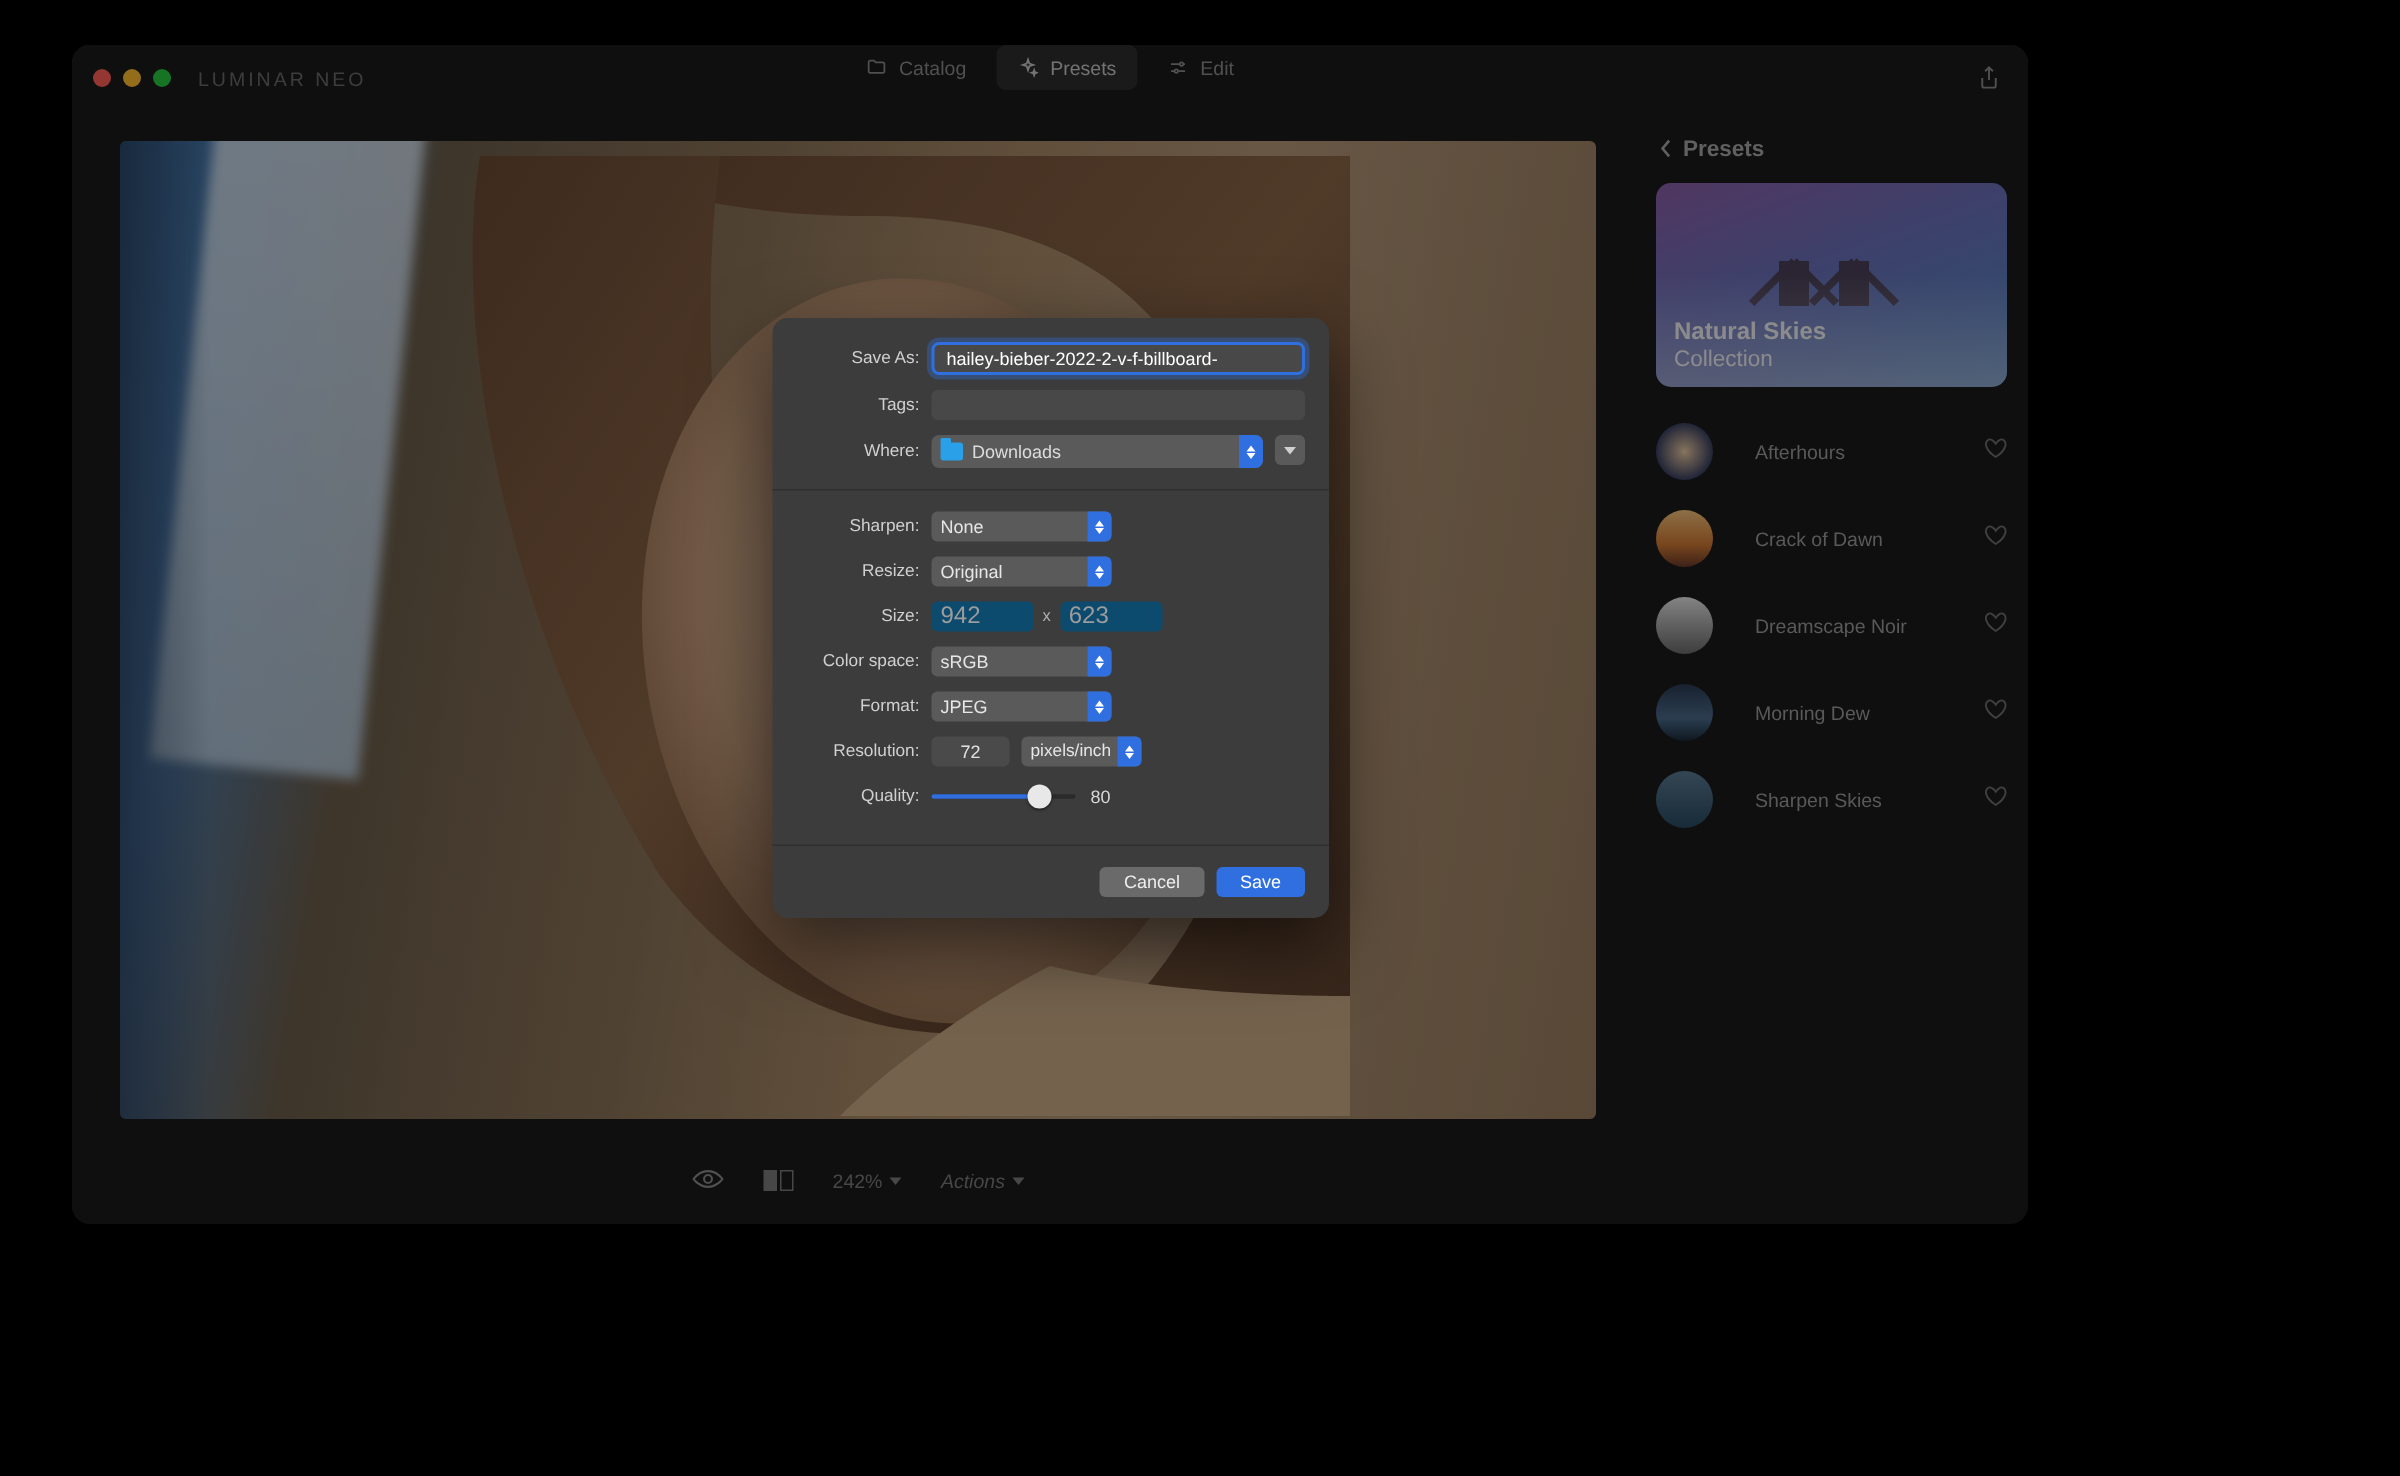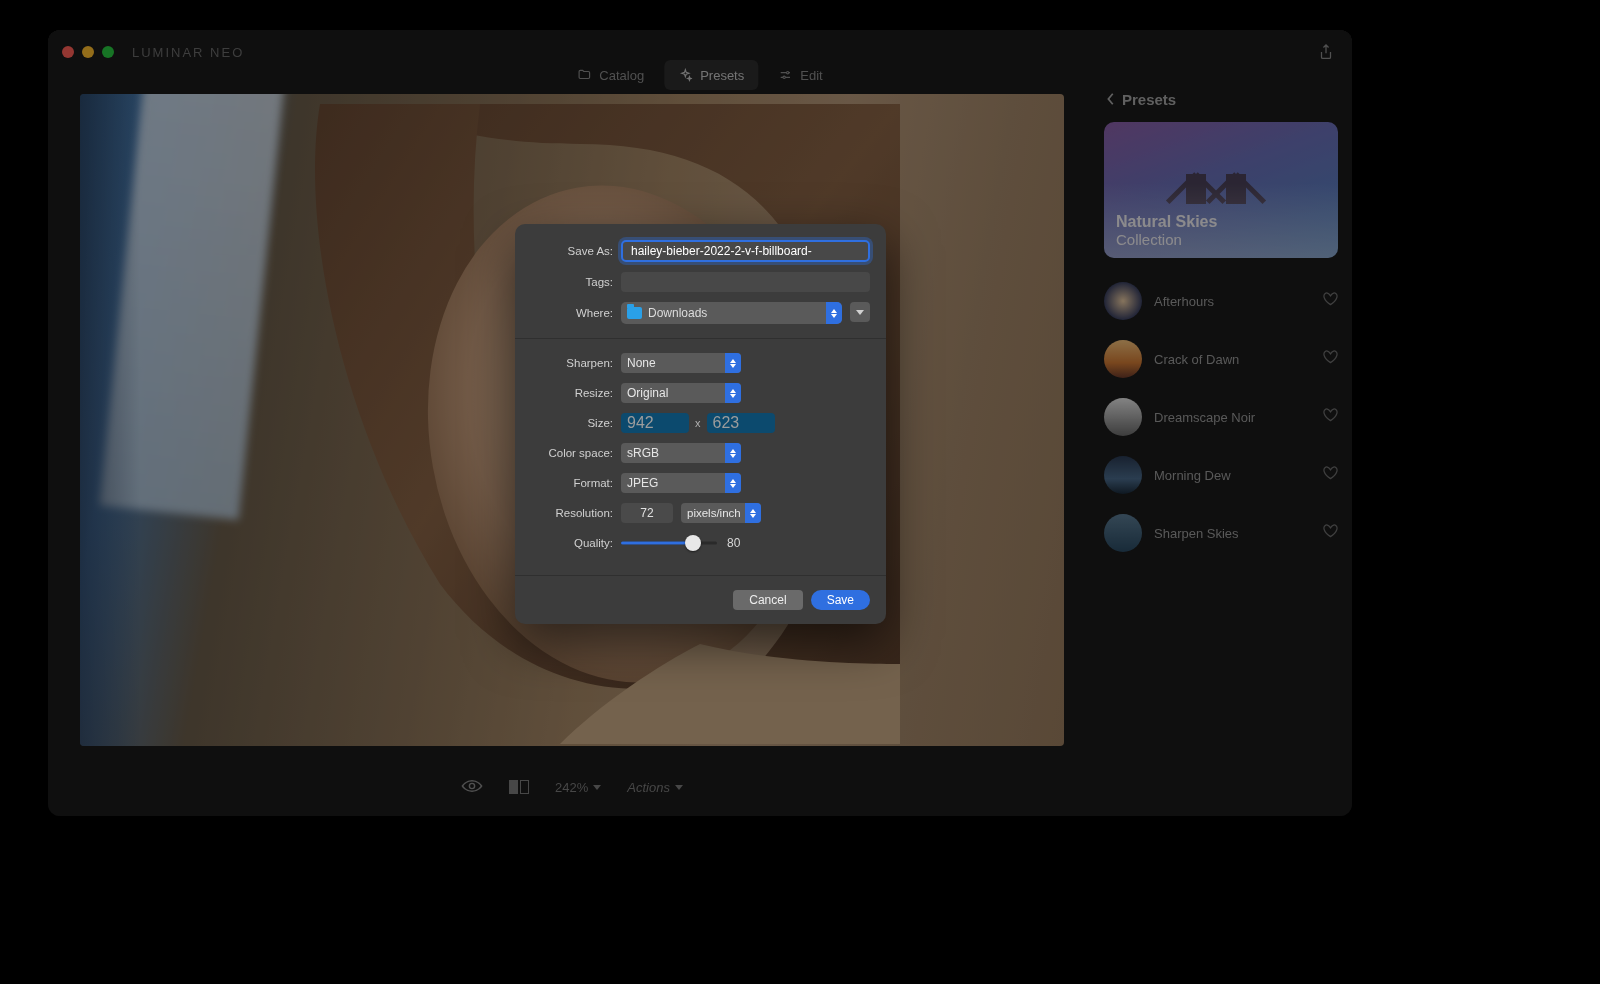--- a/index.html
+++ b/index.html
@@ -22,21 +22,21 @@
 }
 .traffic-lights { display: flex; gap: 8px; }
 .traffic-light { width: 12px; height: 12px; border-radius: 50%; }
 .tl-close { background: #ff5f57; }
 .tl-min { background: #febc2e; }
 .tl-max { background: #28c840; }
 .app-name { margin-left: 18px; font-size: 13px; letter-spacing: 2px; color: #6a6a6a; font-weight: 500; }
 .top-tabs {
   position: absolute;
   left: 50%; top: 0; transform: translateX(-50%);
-  height: 44px; display: flex; align-items: flex-end; gap: 6px; margin-top: 16px;
+  height: 44px; display: flex; align-items: flex-start; gap: 6px;
 }
 .top-tab {
   height: 30px; padding: 0 14px; display: flex; align-items: center; gap: 8px;
   color: #8a8a8a; font-size: 13px; border-radius: 6px; cursor: pointer;
 }
 .top-tab.active { background: #2d2d2d; color: #c7c7c7; }
 .top-tab svg { width: 14px; height: 14px; }
 .share-btn {
   position: absolute; right: 18px; top: 0; height: 44px; display: flex; align-items: center;
 }
@@ -111,40 +111,40 @@
 }
 .collection-card .mill::before { transform: translateX(-50%) rotate(45deg); }
 .collection-card .mill::after { transform: translateX(-50%) rotate(-45deg); }
 .collection-card .label {
   position: absolute; left: 12px; bottom: 10px; color: #f0eef2;
 }
 .collection-card .label .line1 { font-size: 16px; font-weight: 600; }
 .collection-card .label .line2 { font-size: 15px; font-weight: 300; }
 
 .preset-list { margin-top: 24px; display: flex; flex-direction: column; gap: 20px; }
-.preset-item { display: flex; align-items: center; gap: 12px; cursor: pointer; }
+.preset-item { display: flex; align-items: center; gap: 28px; cursor: pointer; }
 .preset-thumb { width: 38px; height: 38px; border-radius: 50%; flex: none; }
 .preset-name { font-size: 13px; color: #9a9a9a; flex: 1; }
 .heart svg { width: 15px; height: 14px; stroke: #6e6e6e; fill: none; }
 
 
 .th0 { background: radial-gradient(circle at 50% 50%, #e7c8a0, #3a4060 70%); }
 .th1 { background: linear-gradient(180deg, #f2c07a, #d07a34 60%, #6b3a2a); }
 .th2 { background: linear-gradient(180deg, #e2e2e2, #6a6a6a); }
 .th3 { background: linear-gradient(180deg, #2a3a52, #4a6a8a 60%, #1a2a3a); }
 .th4 { background: linear-gradient(180deg, #5a7a92, #2a4a62); }
 
 
 .dim-overlay {
   position: absolute; inset: 0; background: rgba(0,0,0,0.42);
 }
 
 
 .export-dialog {
-  position: absolute; left: 515px; top: 224px; width: 371px;
+  position: absolute; left: 515px; top: 212px; width: 371px;
   background: #3c3c3c; border-radius: 10px;
   box-shadow: 0 18px 50px rgba(0,0,0,0.6);
   font-size: 12px; color: #dcdcdc;
 }
 .dlg-top { padding: 16px 16px 14px 16px; border-bottom: 1px solid #2f2f2f; }
 .dlg-row { display: flex; align-items: center; margin-bottom: 10px; }
 .dlg-row:last-child { margin-bottom: 0; }
 .dlg-label { width: 90px; text-align: right; padding-right: 8px; color: #d0d0d0; font-size: 11.5px; }
 .save-as-input {
   flex: 1; height: 22px; border-radius: 5px;
@@ -229,21 +229,21 @@
 .quality-val { color: #d8d8d8; font-size: 12px; width: 24px; }
 
 .dlg-bottom {
   padding: 14px 16px; display: flex; justify-content: flex-end; gap: 8px;
 }
 .btn {
   height: 20px; padding: 0 16px; border-radius: 4px; font-size: 12px;
   display: flex; align-items: center; justify-content: center; cursor: pointer;
 }
 .btn-cancel { background: #6a6a6a; color: #eee; }
-.btn-save { background: #2f6fe0; color: #fff; border-radius: 10px; }
+.btn-save { background: #2f6fe0; color: #fff; }
 </style>
 </head>
 <body>
 
 <div class="app-window">
 
   <div class="titlebar">
     <div class="traffic-lights">
       <div class="traffic-light tl-close"></div>
       <div class="traffic-light tl-min"></div>

